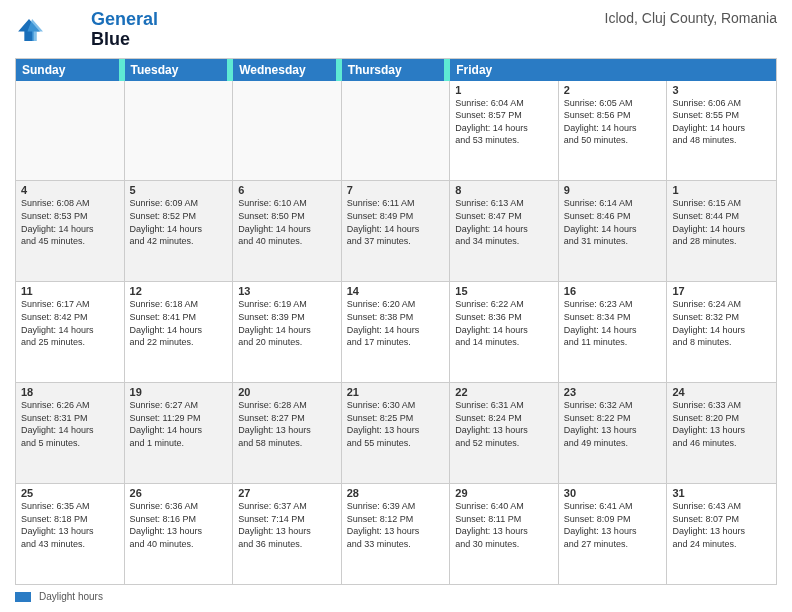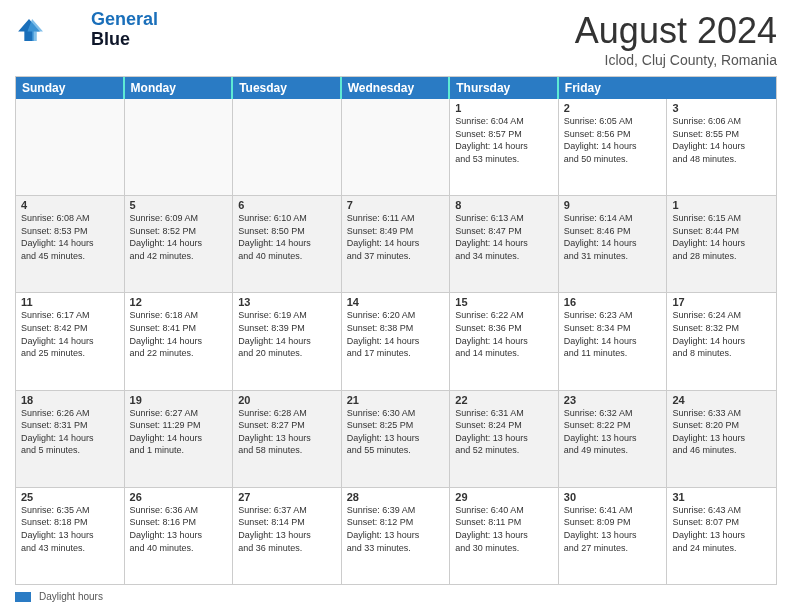--- a/index.html
+++ b/index.html
@@ -63,21 +63,21 @@
     .cal-header {
       display: grid;
       grid-template-columns: repeat(7, 1fr);
       background: #2a7bc4;
     }
     .cal-header-cell {
       color: white;
       font-size: 12px;
       font-weight: bold;
       padding: 4px 6px;
-      border-right: 2px solid #5eead4;
+      border-right: 6px solid #5eead4;
       text-align: left;
     }
     .cal-header-cell:last-child { border-right: none; }
     .cal-body {
       display: flex;
       flex-direction: column;
       flex: 1;
     }
     .cal-row {
       display: grid;
@@ -132,29 +132,27 @@
       <svg class="logo-icon" viewBox="0 0 36 36">
         <polygon points="18,4 32,20 24,20 24,32 12,32 12,20 4,20" fill="#1a6fba"></polygon>
         <polygon points="22,4 36,20 28,20 28,32 22,32 22,20 16,20" fill="#4aa3e0" opacity="0.7"></polygon>
       </svg>
       <div class="logo-text">
         <div><span>General</span></div>
         <div style="color:#0f172a;">Blue</div>
       </div>
     </div>
     <div class="title-block">
-      <div class="month-title">August 2024</div>
       <div class="location">Iclod, Cluj County, Romania</div>
     </div>
   </div>
 
   <div class="calendar">
     <div class="cal-header">
       <div class="cal-header-cell">Sunday</div>
-      <div class="cal-header-cell">Monday</div>
       <div class="cal-header-cell">Tuesday</div>
       <div class="cal-header-cell">Wednesday</div>
       <div class="cal-header-cell">Thursday</div>
       <div class="cal-header-cell">Friday</div>
     </div>
     <div class="cal-body" id="cal-body">
     <div class="cal-row">
           <div class="cal-cell empty"></div>
           <div class="cal-cell empty"></div>
           <div class="cal-cell empty"></div>
@@ -345,21 +343,21 @@
           <div class="cal-cell">
             <div class="day-num">26</div>
             <div class="day-info" style="white-space: pre-line;">Sunrise: 6:36 AM
 Sunset: 8:16 PM
 Daylight: 13 hours
 and 40 minutes.</div>
           </div>
           <div class="cal-cell">
             <div class="day-num">27</div>
             <div class="day-info" style="white-space: pre-line;">Sunrise: 6:37 AM
-Sunset: 8:14 PM
+Sunset: 7:14 PM
 Daylight: 13 hours
 and 36 minutes.</div>
           </div>
           <div class="cal-cell">
             <div class="day-num">28</div>
             <div class="day-info" style="white-space: pre-line;">Sunrise: 6:39 AM
 Sunset: 8:12 PM
 Daylight: 13 hours
 and 33 minutes.</div>
           </div>

